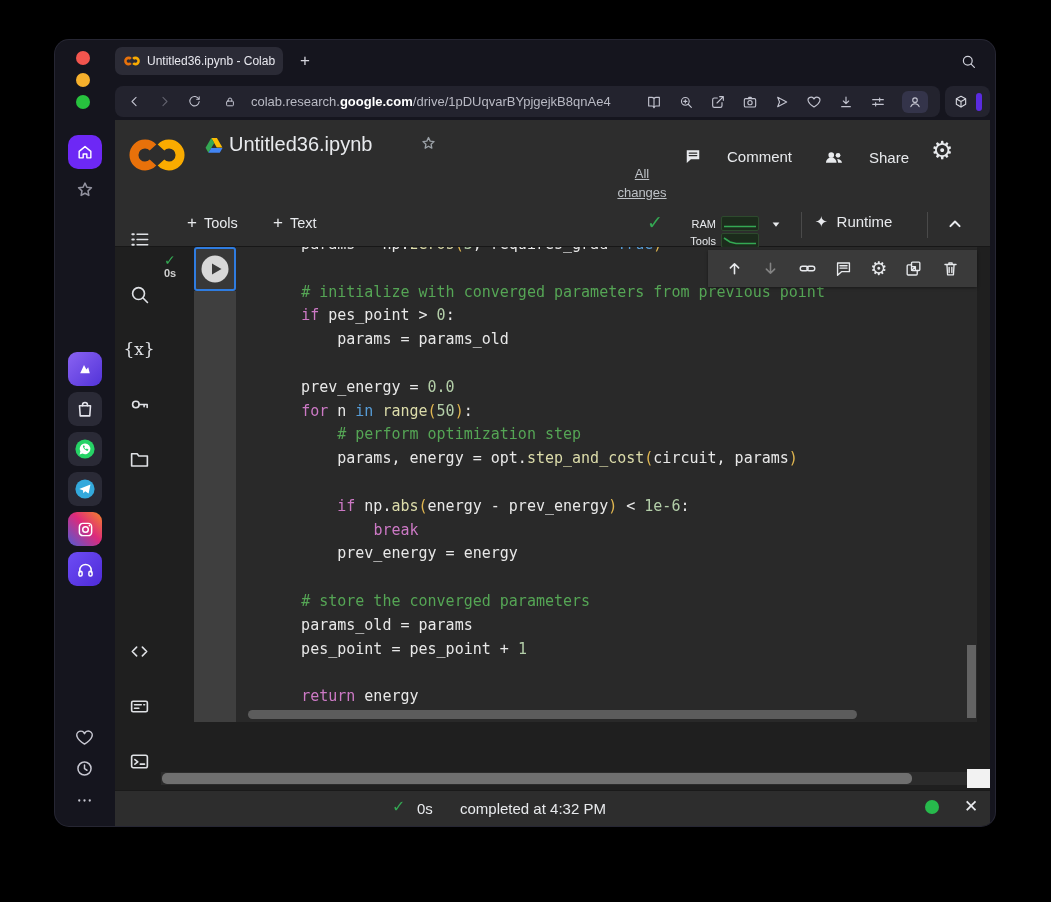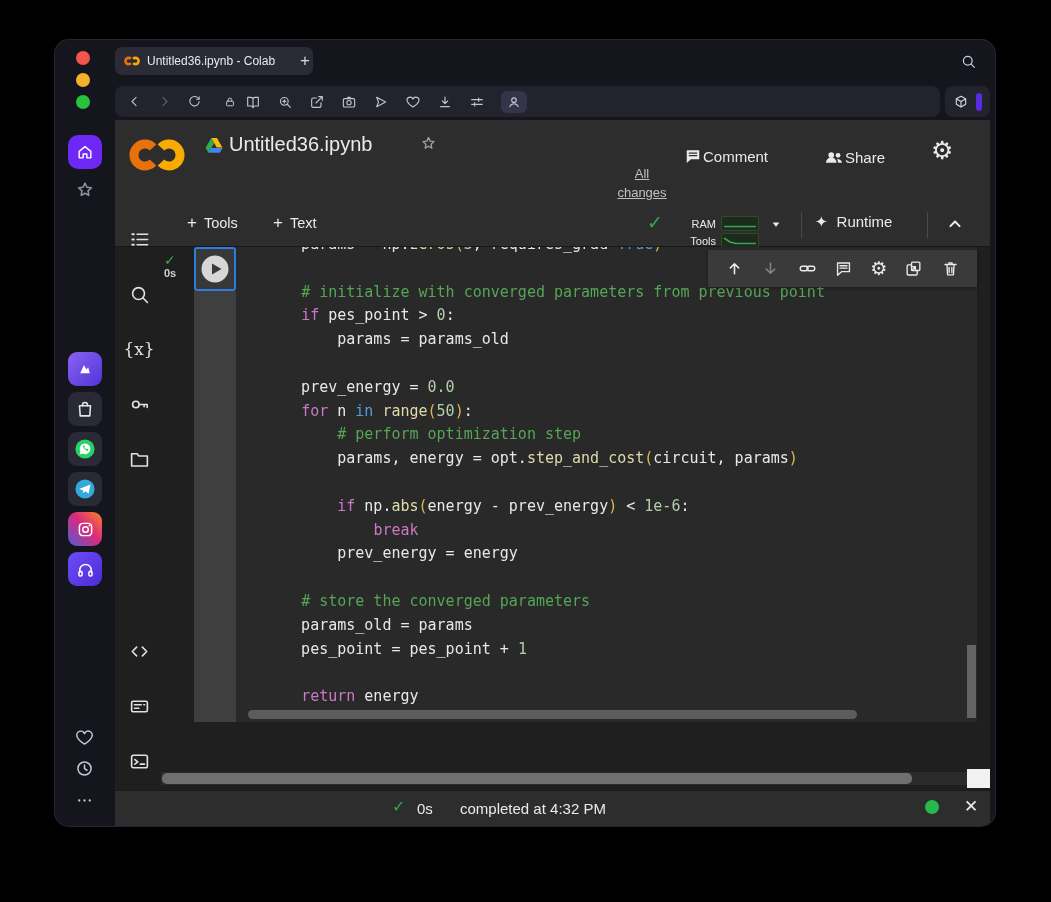--- a/index.html
+++ b/index.html
@@ -6,21 +6,21 @@
   .stage{position:relative;width:1051px;height:902px;background:#000;overflow:hidden;
          font-family:"Liberation Sans","DejaVu Sans",sans-serif;}
   .window{position:absolute;left:55px;top:40px;width:940px;height:786px;background:#15151e;
           border-radius:14px;overflow:hidden;box-shadow:0 0 0 1px #262633;}
   
   .tl{position:absolute;left:21px;width:14px;height:14px;border-radius:50%;}
   .tl.red{top:11px;background:var(--traffic-red);}
   .tl.yellow{top:33px;background:var(--traffic-yellow);}
   .tl.green{top:55px;background:var(--traffic-green);}
   
-  .tab{position:absolute;left:60px;top:7px;width:198px;height:28px;background:#2b2b36;border-radius:7px;
+  .tab{position:absolute;left:60px;top:7px;width:168px;height:28px;background:#2b2b36;border-radius:7px;
        display:flex;align-items:center;padding:0 9px;box-sizing:border-box;gap:7px;}
   .tab-title{font-size:12px;color:#e8e8ef;white-space:nowrap;}
   .newtab{position:absolute;left:238px;top:8px;width:24px;height:24px;color:#d6d6de;font-size:17px;
           display:flex;align-items:center;justify-content:center;}
   .top-search{position:absolute;left:905px;top:13px;font-size:17px;color:#cfd0da;}
   
   .urlbar{position:absolute;left:60px;top:46px;width:825px;height:31px;background:#23232e;border-radius:8px;
           display:flex;align-items:center;padding:0 12px;box-sizing:border-box;color:#c2c3cf;}
   .urlbar .nav{display:flex;align-items:center;gap:15px;}
   .url-text{font-size:13px;color:#b9bac4;margin-left:14px;white-space:nowrap;overflow:hidden;flex:1;}
@@ -47,21 +47,21 @@
   .colab{position:absolute;left:60px;top:80px;width:875px;height:706px;background:#1f1f1f;overflow:hidden;}
   .cheader{position:absolute;left:0;top:0;width:875px;height:84px;background:#2d2d2d;}
   .co-logo{position:absolute;left:14px;top:18px;}
   .drive{position:absolute;left:88px;top:15px;font-size:22px;}
   .doc-title{position:absolute;left:114px;top:13px;font-size:20px;color:#e8eaed;text-align:center;}
   .title-star{position:absolute;left:304px;top:14px;font-size:19px;color:#9aa0a6;}
   .menubar{position:absolute;left:85px;top:51px;display:flex;gap:27px;font-size:15px;color:#e8eaed;}
   .menu-item{white-space:nowrap;}
   .autosave{position:absolute;left:497px;top:44px;width:60px;height:40px;overflow:hidden;font-size:13px;
             line-height:19px;color:#bdc1c6;text-decoration:underline;text-align:center;}
-  .hbtn{position:absolute;top:26px;display:flex;align-items:center;gap:0;font-size:15px;color:#e8eaed;}
+  .hbtn{position:absolute;top:26px;display:flex;align-items:center;gap:24px;font-size:15px;color:#e8eaed;}
   .hbtn .ic{font-size:20px;}
   .gear-top{position:absolute;left:816px;top:18px;font-size:25px;color:#e8eaed;}
   
   .ctoolbar{position:absolute;left:0;top:84px;width:875px;height:43px;background:#2d2d2d;
             border-bottom:1px solid #171717;box-sizing:border-box;}
   .addbtn{position:absolute;top:10px;display:flex;align-items:center;gap:7px;color:#e8eaed;font-size:14.5px;}
   .addbtn .plus{font-size:17px;}
   .tb-check{position:absolute;left:532px;top:9px;font-size:19px;color:var(--green);font-weight:bold;}
   .ramdisk{position:absolute;left:552px;top:3px;width:92px;font-size:11px;color:#e8eaed;margin-top:8px;}
   .ramdisk .row{display:flex;align-items:center;justify-content:flex-end;gap:5px;height:17px;}
@@ -160,20 +160,21 @@
               <path d="M19.5 4.5v4h-4"></path>
             </svg>
           </span>
         <span class="ic" style="font-size:14px;margin-left:6px">
             <svg viewBox="0 0 24 24" fill="none" stroke="currentColor" stroke-width="1.7" stroke-linecap="round" stroke-linejoin="round">
               <rect x="6.2" y="10.5" width="11.6" height="8" rx="1.5"></rect>
               <path d="M9 10.5V8.2a3 3 0 0 1 6 0v2.3"></path>
             </svg>
           </span>
       </span>
+      <span class="url-text"><span>colab.research.</span><b>google.com</b><span>/drive/1pDUqvarBYpjgejkB8qnAe4</span></span>
       <span class="url-actions" id="url-actions">
           <span class="ic" style="font-size: 16px;">
             <svg viewBox="0 0 24 24" fill="none" stroke="currentColor" stroke-width="1.7" stroke-linecap="round" stroke-linejoin="round">
               <path d="M12 6.6C11.2 5.6 10 5 8.6 5H4v13h5a3 3 0 0 1 3 2.4V6.6z"></path>
               <path d="M12 6.6C12.8 5.6 14 5 15.4 5H20v13h-5a3 3 0 0 0-3 2.4"></path>
             </svg>
           </span>
           <span class="ic" style="font-size: 16px;">
             <svg viewBox="0 0 24 24" fill="none" stroke="currentColor" stroke-width="1.7" stroke-linecap="round" stroke-linejoin="round">
               <circle cx="11" cy="11" r="5.8"></circle>

